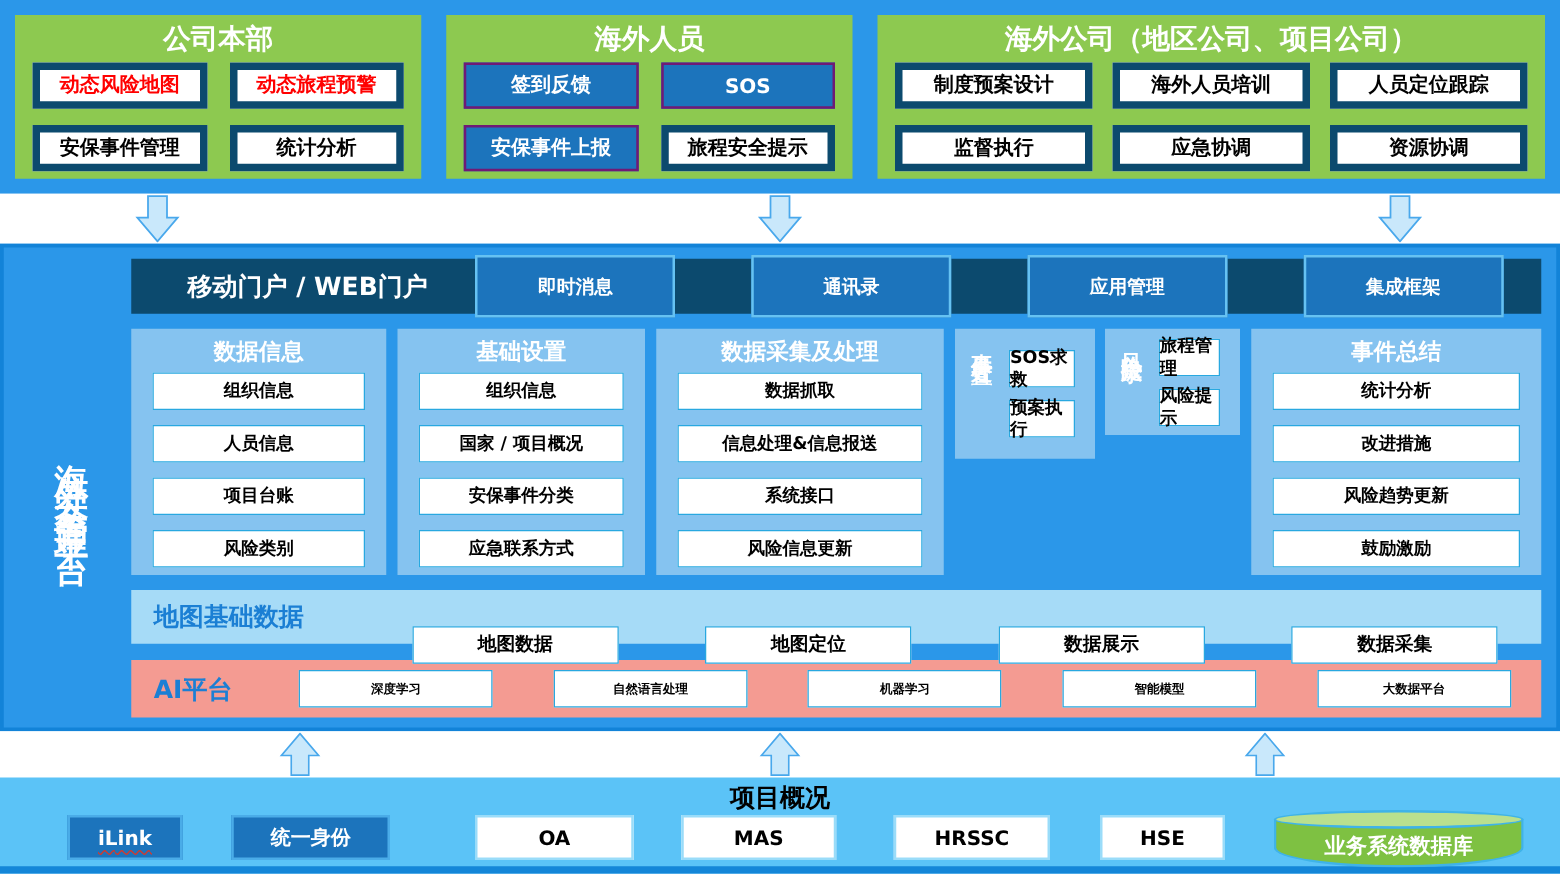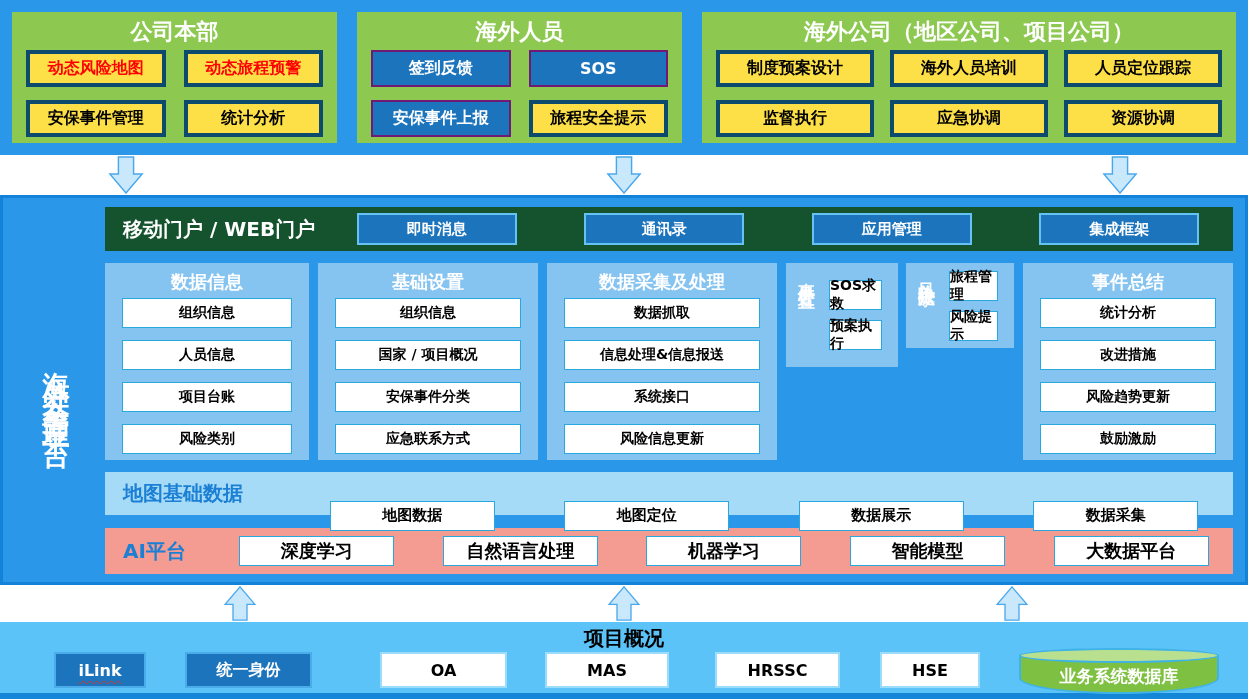--- a/index.html
+++ b/index.html
@@ -10,49 +10,49 @@
   .sec-top { position: absolute; left: 0; top: 0; width: 1248px; height: 155px;
              background: #2B97E9; display: flex; gap: 20px; padding: 12px; }
   .green-panel { background: #8DC950; height: 131px; padding: 4px 14px 0; }
   .gp1, .gp2 { width: 325px; }
   .gp3 { width: 534px; }
   .gp-title { text-align: center; color: #fff; font-weight: bold; font-size: 22px; height: 34px; line-height: 32px; }
   .gp-grid { display: grid; grid-template-columns: 1fr 1fr; column-gap: 18px; row-gap: 13px; }
   .gp3 .gp-grid { grid-template-columns: 1fr 1fr 1fr; column-gap: 16px; }
   .nbtn { height: 37px; display: flex; align-items: center; justify-content: center;
           font-weight: bold; font-size: 16px; color: #000; }
-  .nbtn-white { background: #fde047; border: 4px solid #0c4a6e; }
+  .nbtn-white { background: #ffffff; border: 6px solid #0c4a6e; }
   .nbtn-red { color: #FF0000; }
   .nbtn-dark { background: #1C74BC; border: 2px solid #701a75; color: #fff; }
 
   
   .strip { position: absolute; left: 0; width: 1248px; background: #fff; }
   .strip-down { top: 155px; height: 40px; }
   .strip-up { top: 585px; height: 37px; }
   .arrow { position: absolute; top: 1px; }
 
   
   .sec-main { position: absolute; left: 0; top: 195px; width: 1248px; height: 390px;
               background: #2B97E9; border: 3px solid #1283D8; }
   .side-title { position: absolute; left: 18px; top: 0; height: 100%; width: 70px;
                 display: flex; align-items: center; justify-content: center;
                 writing-mode: vertical-lr; text-orientation: upright;
                 color: #fff; font-weight: bold; font-size: 27px; letter-spacing: 10px; }
   .main-content { position: absolute; left: 102px; top: 9px; width: 1128px; }
 
-  .portal-bar { height: 44px; background: #14532d; display: flex; align-items: center; }
+  .portal-bar { height: 44px; background: #0c4a6e; display: flex; align-items: center; padding-left: 27px; }
   .portal-label { width: 218px; padding-left: 18px; color: #fff; font-weight: bold; font-size: 20px; }
   .slot { flex: 1; display: flex; align-items: center; justify-content: center; }
-  .dbtn { width: 160px; height: 32px; background: #1C74BC; border: 2px solid #66C2F2;
+  .dbtn { width: 160px; height: 50px; background: #1C74BC; border: 2px solid #66C2F2;
           color: #fff; font-weight: bold; font-size: 15px;
           display: flex; align-items: center; justify-content: center; }
 
   .cols { margin-top: 12px; display: flex; gap: 9px; height: 197px; }
   .col-panel { background: #85C3F0; padding-top: 5px; }
-  .c1 { width: 204px; } .c2 { width: 220px; } .c3 { width: 230px; }
+  .c1 { width: 204px; } .c2 { width: 198px; } .c3 { width: 230px; }
   .c4 { width: 228px; background: none; padding: 0; display: flex; flex-direction: row; gap: 8px; }
   .c5 { flex: 1; }
   .col-title { text-align: center; color: #fff; font-weight: bold; font-size: 18px; height: 30px; line-height: 28px; }
   .col-btns { display: flex; flex-direction: column; gap: 12px; padding: 0 17px; }
   .sbtn { height: 30px; background: #fff; border: 1px solid #29A8E0; color: #000;
           font-weight: bold; font-size: 14px; display: flex; align-items: center; justify-content: center; }
 
   .stack-panel { background: #85C3F0; display: flex; }
   .stack-tall { height: 104px; }
   .stack-short { height: 85px; }
@@ -62,21 +62,21 @@
                 gap: 10px; padding: 0 16px 0 10px; }
 
   .map-bar { margin-top: 12px; height: 43px; background: #A6DBF7; display: flex; align-items: center; }
   .map-label { width: 190px; padding-left: 18px; color: #1B7FD4; font-weight: bold; font-size: 20px; }
   .mbtn { width: 165px; height: 30px; background: #fff; border: 1px solid #29A8E0; color: #000;
           font-weight: bold; font-size: 15px; display: flex; align-items: center; justify-content: center; margin-top: 44px; }
 
   .ai-bar { margin-top: 13px; height: 46px; background: #F49B92; display: flex; align-items: center; }
   .ai-label { width: 110px; padding-left: 18px; color: #1B7FD4; font-weight: bold; font-size: 20px; }
   .abtn { width: 155px; height: 30px; background: #fff; border: 1px solid #29A8E0; color: #000;
-          font-weight: bold; font-size: 18px; display: flex; align-items: center; justify-content: center; }
+          font-weight: bold; font-size: 10px; display: flex; align-items: center; justify-content: center; }
 
   
   .sec-support { position: absolute; left: 0; top: 622px; width: 1248px; height: 77px;
                  background: #5BC3F7; border-bottom: 6px solid #1486D8; }
   .sup-title { text-align: center; color: #000; font-weight: bold; font-size: 20px; padding-top: 3px; }
   .sup-btn { position: absolute; top: 30px; height: 36px; display: flex; align-items: center;
              justify-content: center; font-weight: bold; font-size: 16px; }
   .sup-white { background: #fff; border: 2px solid #9ADCF9; color: #000; margin-left: 28px; }
   .sup-dark { background: #1C74BC; border: 2px solid #4AACE8; color: #fff; }
   .wavy { text-decoration: underline wavy #D03A2F; text-decoration-thickness: 1px; text-underline-offset: 4px; }

